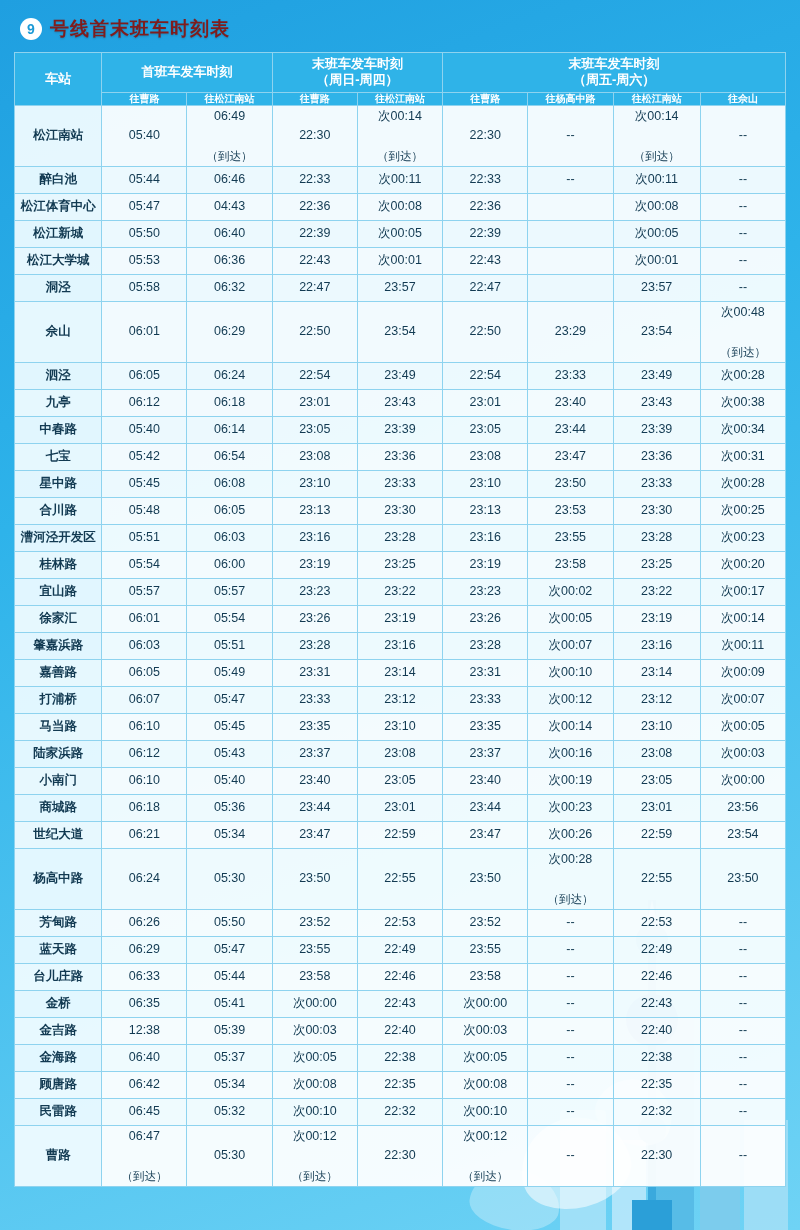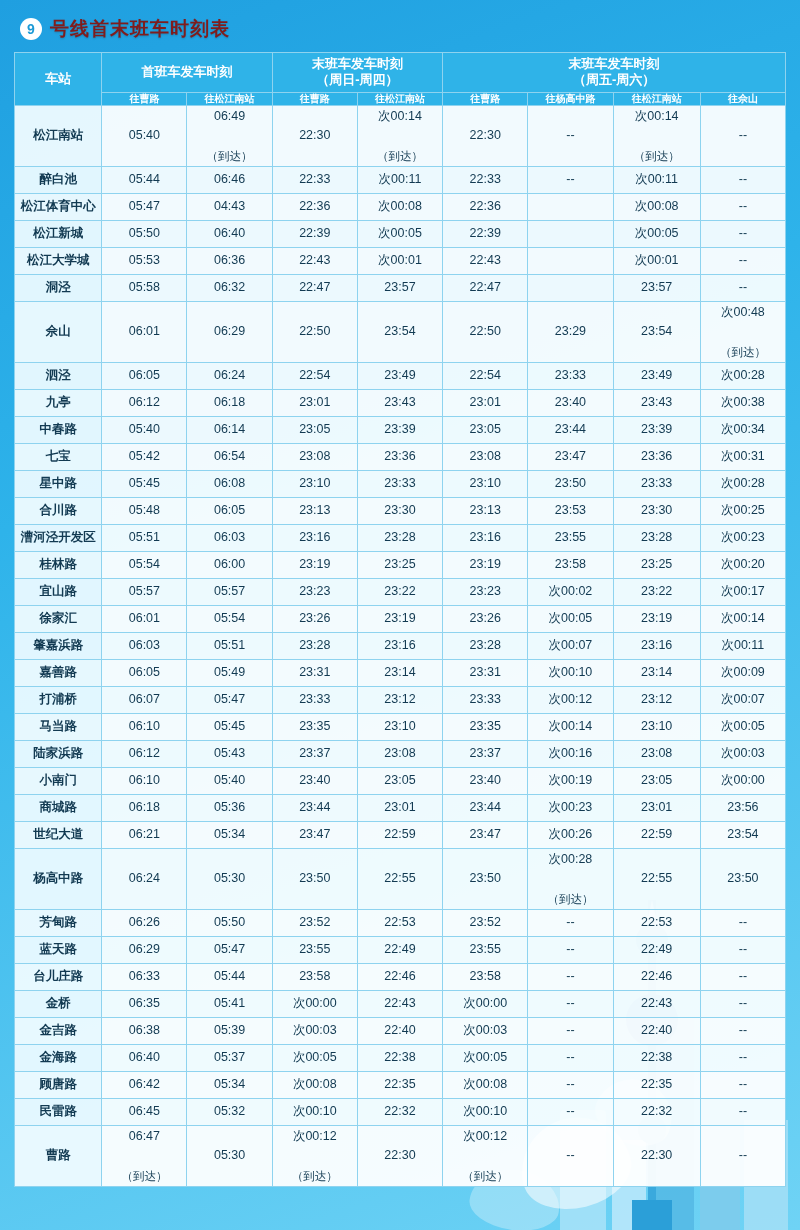--- a/index.html
+++ b/index.html
@@ -488,21 +488,21 @@
           <td>05:41</td>
           <td>次00:00</td>
           <td>22:43</td>
           <td>次00:00</td>
           <td>--</td>
           <td>22:43</td>
           <td>--</td>
         </tr>
         <tr>
           <td class="station">金吉路</td>
-          <td>06:38</td>
+          <td>12:38</td>
           <td>05:39</td>
           <td>次00:03</td>
           <td>22:40</td>
           <td>次00:03</td>
           <td>--</td>
           <td>22:40</td>
           <td>--</td>
         </tr>
         <tr>
           <td class="station">金海路</td>

